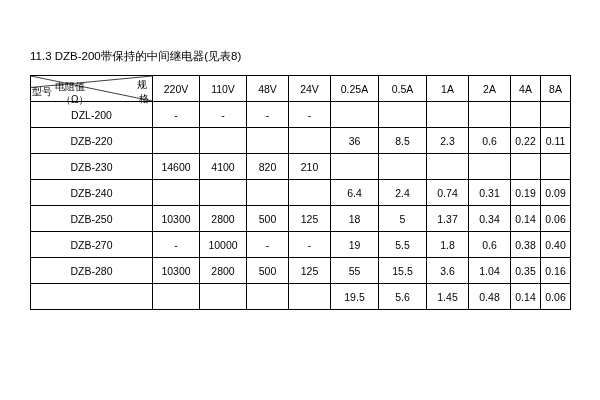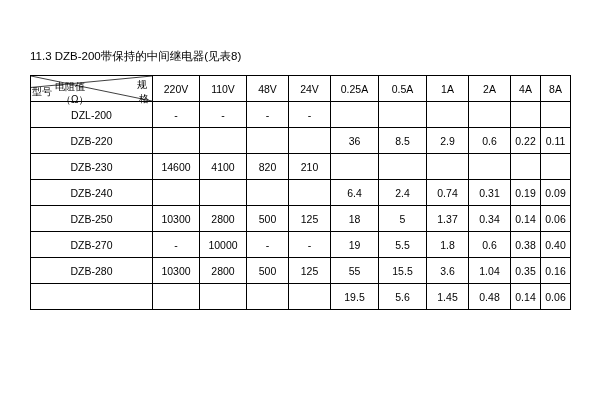--- a/index.html
+++ b/index.html
@@ -164,21 +164,21 @@
 
 
         <tr>
           <td class="model">DZB-220</td>
           <td class="blank"></td>
           <td class="blank"></td>
           <td class="blank"></td>
           <td class="blank"></td>
           <td>36</td>
           <td>8.5</td>
-          <td>2.9</td>
+          <td>2.3</td>
           <td>0.6</td>
           <td>0.22</td>
           <td>0.11</td>
         </tr>
 
         <tr>
           <td class="model">DZB-230</td>
           <td class="noborder-b">14600</td>
           <td class="noborder-b">4100</td>
           <td class="noborder-b">820</td>

